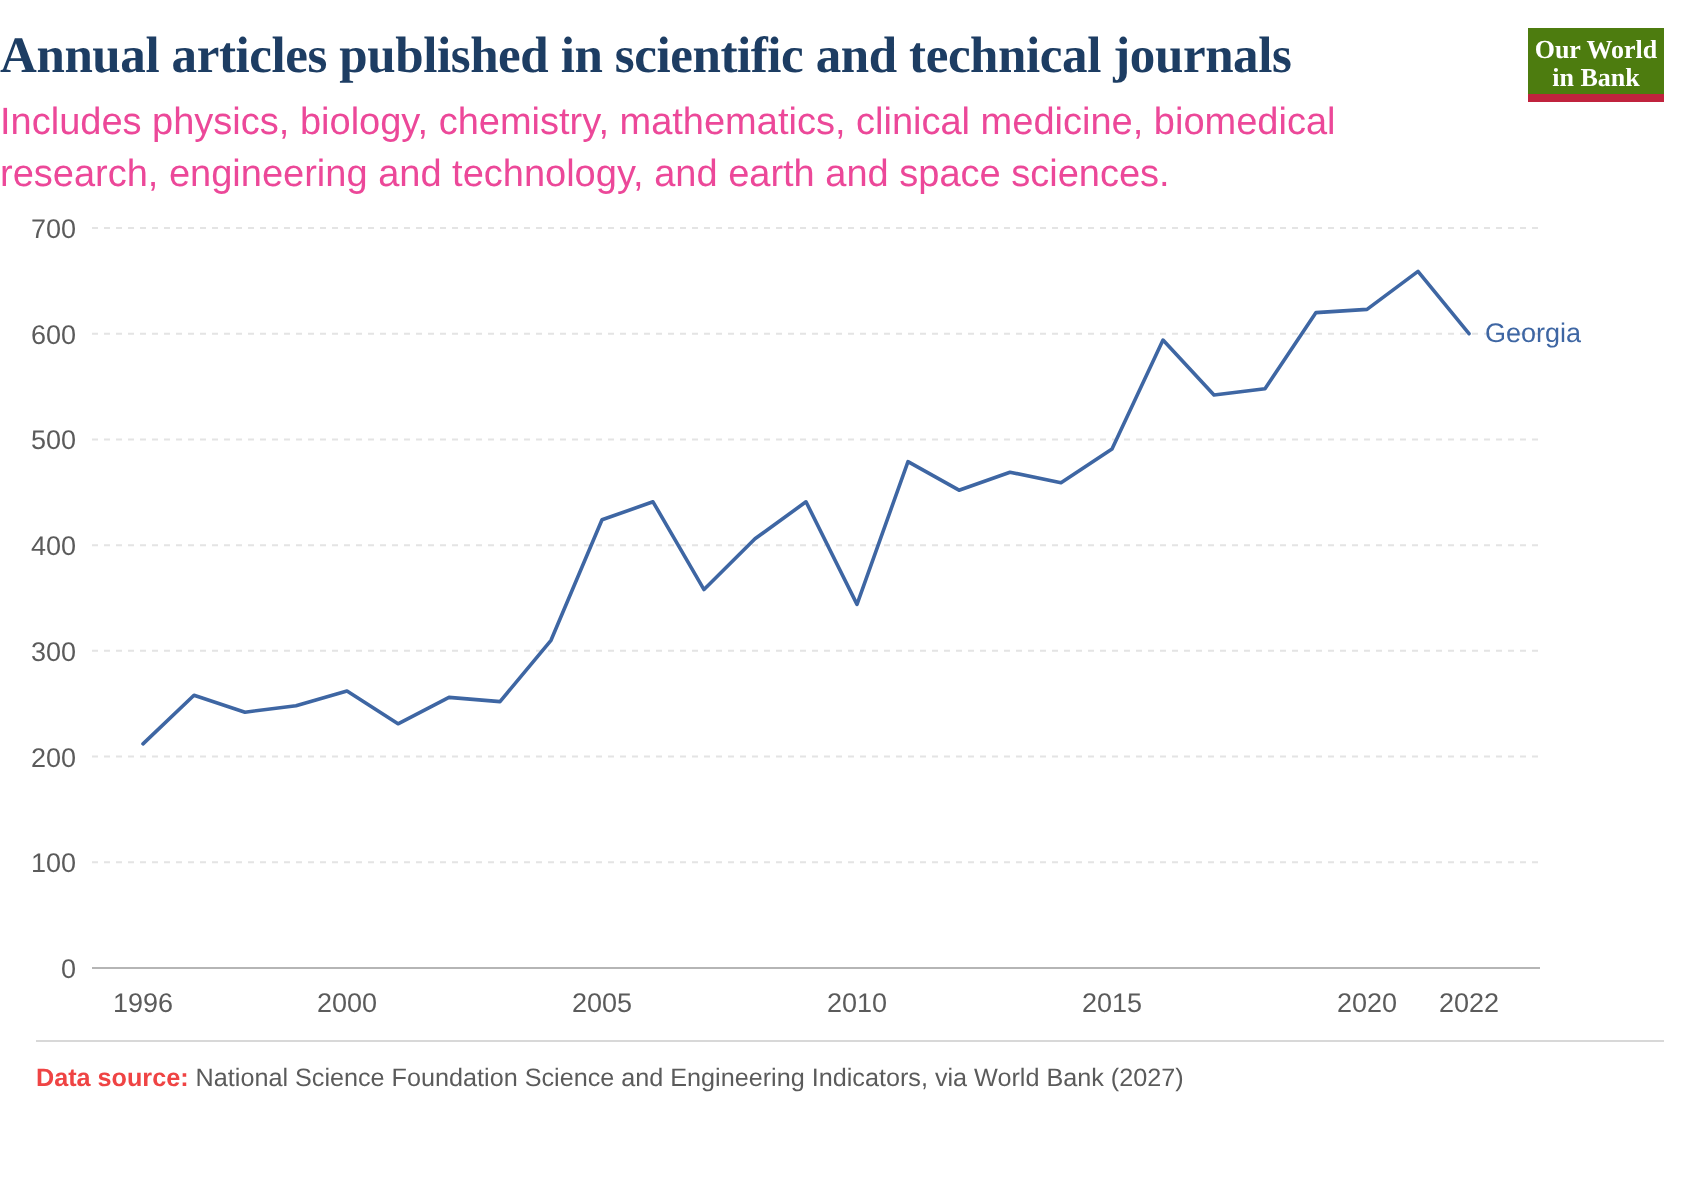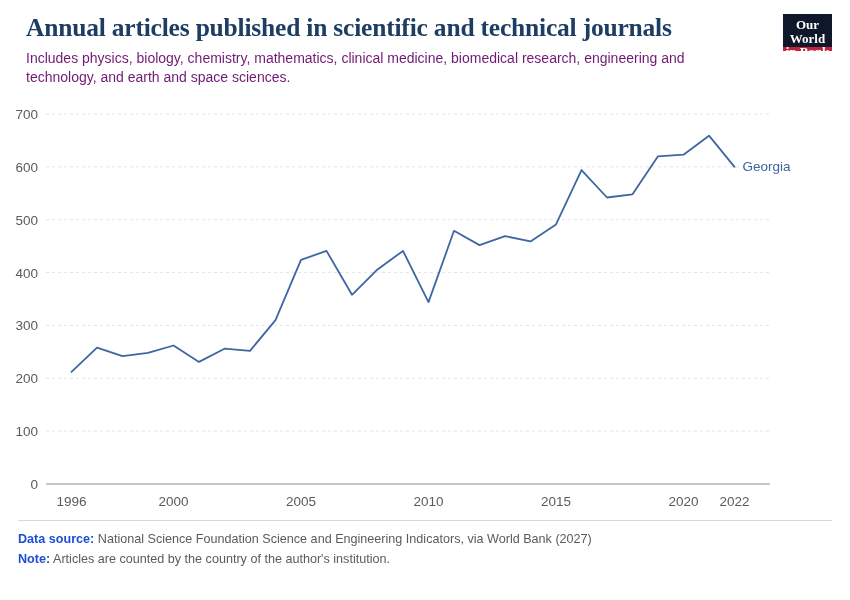--- a/index.html
+++ b/index.html
@@ -12,46 +12,46 @@
     background: #ffffff;
     font-family: "Liberation Sans", sans-serif;
     color: #1d3d63;
     overflow: hidden;
   }
   .page {
     position: relative;
     width: 850px;
     height: 600px;
     box-sizing: border-box;
-    padding: 14px 18px 0 26px;
+    padding: 14px 18px 0 0;
   }
   .title {
     font-family: "Liberation Serif", serif;
     font-size: 25.5px;
     font-weight: 700;
     color: #1d3d63;
     letter-spacing: -0.2px;
     margin: 0 0 6px 0;
     line-height: 1.12;
   }
   .subtitle {
-    font-size: 14px;
-    color: #701a75;
+    font-size: 19px;
+    color: #ec4899;
     line-height: 1.37;
     max-width: 700px;
     margin: 0;
     font-weight: 400;
   }
   .owid-logo {
     position: absolute;
     top: 14px;
     right: 18px;
-    width: 49px;
+    width: 68px;
     height: 37px;
-    background: #0f172a;
+    background: #4d7c0f;
     color: #ffffff;
     font-family: "Liberation Serif", serif;
     font-weight: 700;
     font-size: 13px;
     line-height: 1.05;
     text-align: center;
     padding-top: 4px;
     box-sizing: border-box;
     border-bottom: 4px solid #c0233d;
   }
@@ -70,21 +70,21 @@
     left: 18px;
     right: 18px;
     top: 520px;
     border-top: 1px solid #d8d8d8;
     padding-top: 9px;
     font-size: 12.6px;
     color: #5b5b5b;
     line-height: 1.55;
   }
   .footer b {
-    color: #1d4ed8;
+    color: #ef4444;
     font-weight: 700;
     margin-top: 48px;
   }
   .footer .line-link {
     color: #5b5b5b;
   }
   svg text {
     font-family: "Liberation Sans", sans-serif;
   }
   .tick-label {
@@ -144,19 +144,15 @@
       <path id="series-path" fill="none" stroke-width="1.8" stroke-linejoin="round" stroke-linecap="round" d="M71.50,275.94 L97.00,251.63 L122.50,260.09 L148.00,256.91 L173.50,249.51 L199.00,265.90 L224.50,252.69 L250.00,254.80 L275.50,224.14 L301.00,163.89 L326.50,154.90 L352.00,198.77 L377.50,173.40 L403.00,154.90 L428.50,206.17 L454.00,134.81 L479.50,149.09 L505.00,140.10 L530.50,145.39 L556.00,128.47 L581.50,74.03 L607.00,101.51 L632.50,98.34 L658.00,60.29 L683.50,58.70 L709.00,39.67 L734.50,70.86" stroke="#3e66a3"></path>
       <text id="series-name" class="series-label" x="742.5" y="74.85714285714289">Georgia</text>
     </svg>
   </div>
 
   <div class="footer">
     <div>
       <b>Data source:</b>
       <span>National Science Foundation Science and Engineering Indicators, via World Bank (2027)</span>
     </div>
-    <div>
-      <b>Note:</b>
-      <span>Articles are counted by the country of the author's institution.</span>
-    </div>
   </div>
 
 </div>
 
 </body></html>

